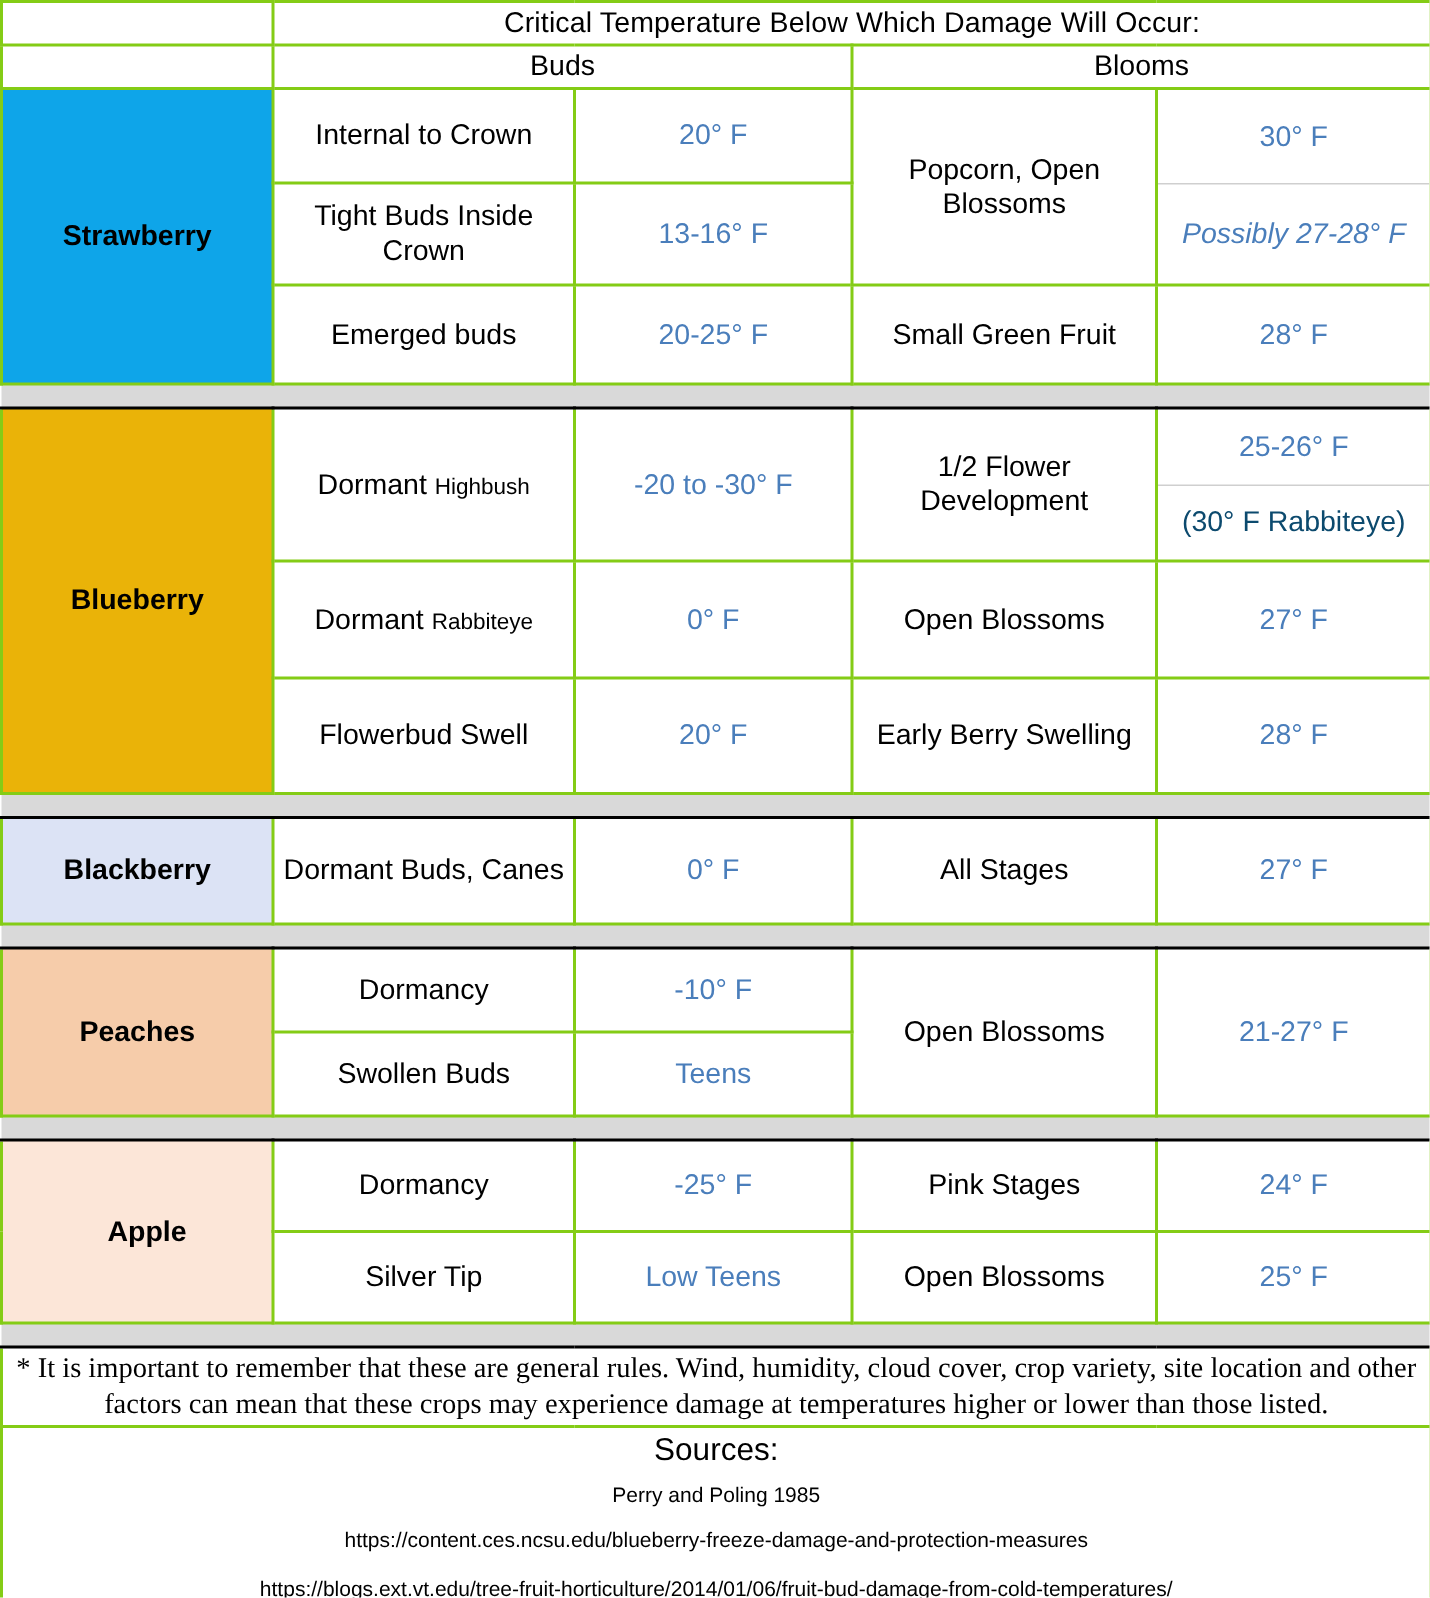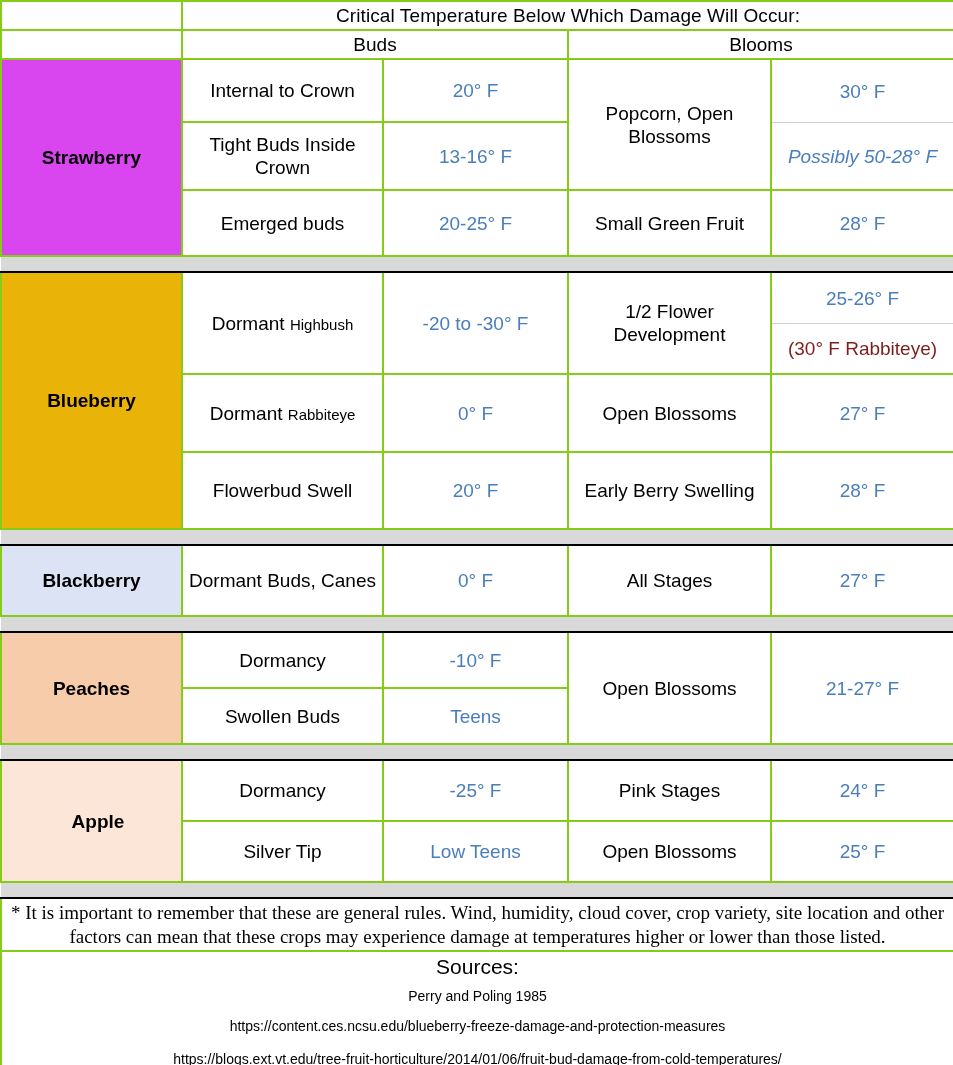--- a/index.html
+++ b/index.html
@@ -61,21 +61,21 @@
     font-size: 20px;
   }
   td.crop {
     font-weight: bold;
     font-size: 19px;
   }
   td.temp {
     color: #4a7ebb;
   }
   td.temp-small {
-    color: #7f1d1d;
+    color: #0c4a6e;
     font-size: 17px;
   }
   td.temp-italic {
     color: #4a7ebb;
     font-style: italic;
     font-size: 17px;
   }
   .thin-split {
     border-bottom: 1px solid #cfcfcf !important;
   }
@@ -136,30 +136,30 @@
         <td class="blank"></td>
         <td class="title" colspan="4">Critical Temperature Below Which Damage Will Occur:</td>
       </tr>
       <tr>
         <td class="blank"></td>
         <td class="buds" colspan="2">Buds</td>
         <td class="blooms" colspan="2">Blooms</td>
       </tr>
 
       <tr>
-        <td class="crop" rowspan="3" style="background:#d946ef;">Strawberry</td>
+        <td class="crop" rowspan="3" style="background:#0ea5e9;">Strawberry</td>
         <td style="height:57px;">Internal to Crown</td>
         <td class="temp">20° F</td>
         <td rowspan="2">Popcorn, Open Blossoms</td>
         <td class="temp thin-split" style="height:57px;">30° F</td>
       </tr>
       <tr>
         <td style="height:62px;margin-top:20px;">Tight Buds Inside Crown</td>
         <td class="temp">13-16° F</td>
-        <td class="temp-italic no-top" style="height:62px;">Possibly 50-28° F</td>
+        <td class="temp-italic no-top" style="height:62px;">Possibly 27-28° F</td>
       </tr>
       <tr>
         <td style="height:60px;border-radius:14px;">Emerged buds</td>
         <td class="temp">20-25° F</td>
         <td>Small Green Fruit</td>
         <td class="temp">28° F</td>
       </tr>
 
       <tr class="spacer">
           <td colspan="5"></td>

